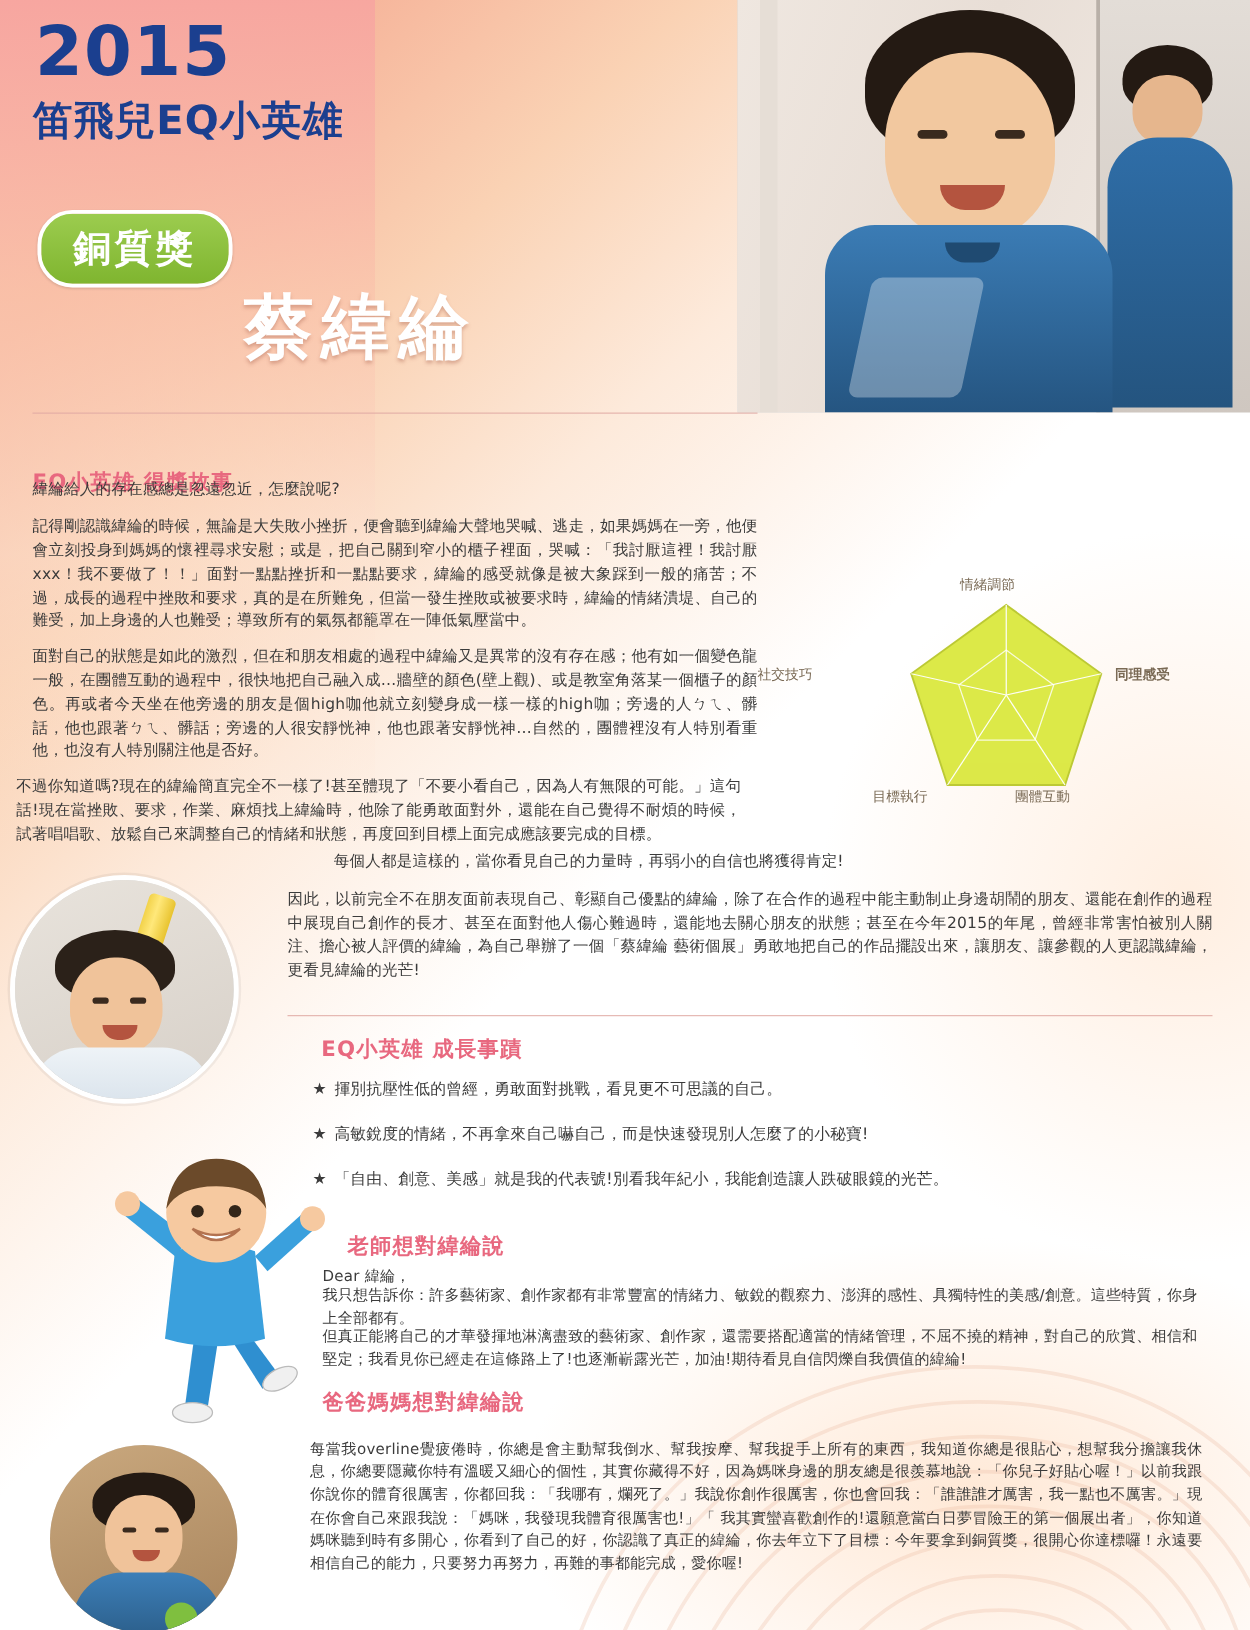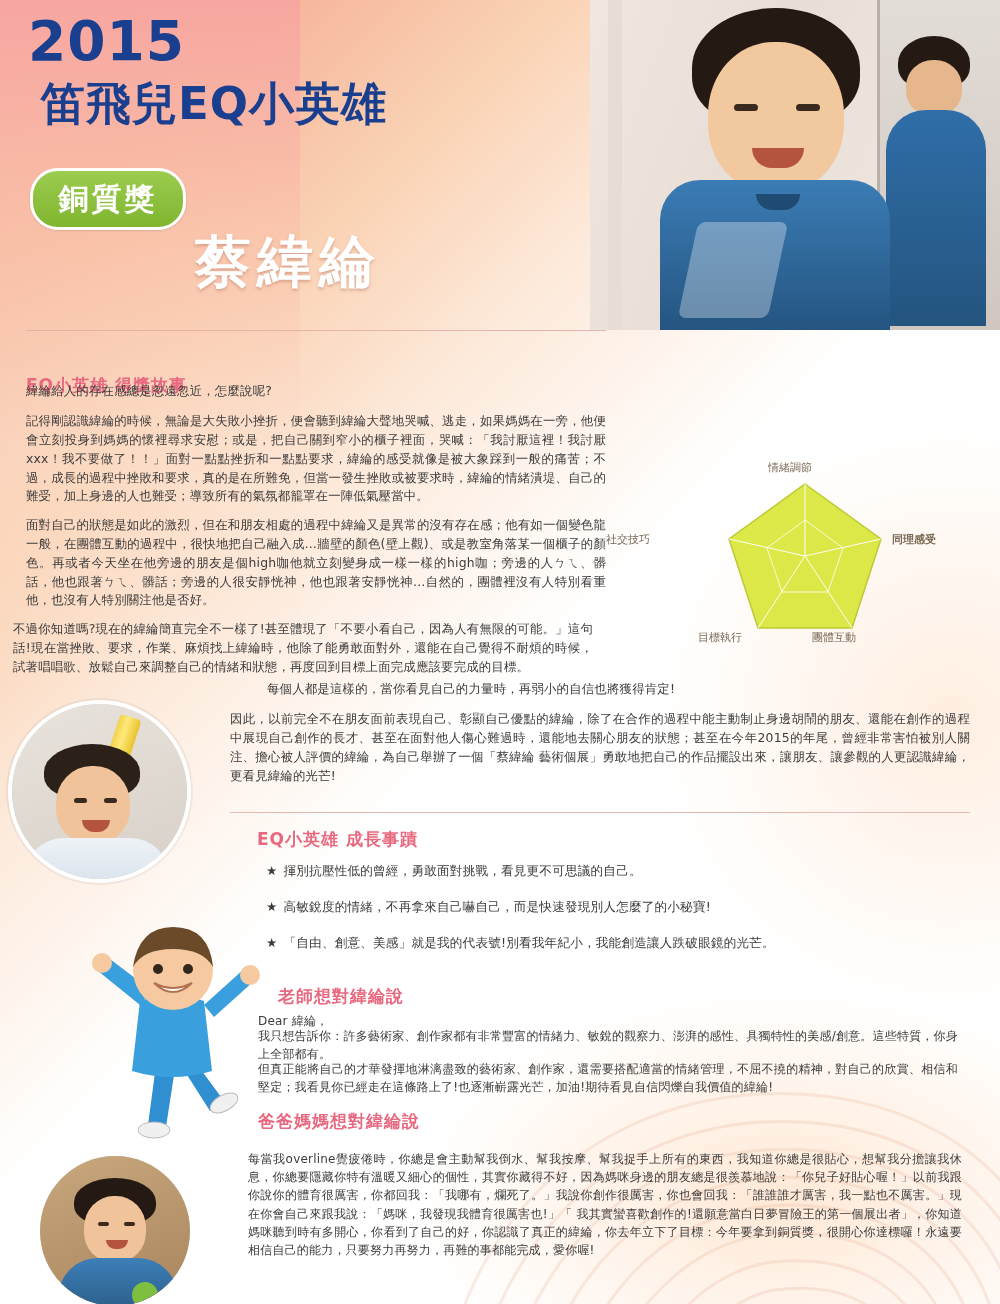--- a/index.html
+++ b/index.html
@@ -50,22 +50,22 @@
     left: 28px; top: 14px;
     font-size: 55px;
     font-weight: bold;
     color: #1b3f8f;
     letter-spacing: 1px;
     line-height: 1;
     font-family: "DejaVu Sans", sans-serif;
   }
   .hdr-title {
     position: absolute;
-    left: 40px; top: 80px;
-    font-size: 45px;
+    left: 26px; top: 80px;
+    font-size: 32px;
     font-weight: bold;
     color: #1b3f8f;
     line-height: 1.05;
     letter-spacing: 1px;
   }
   .hdr-title .en {
     color: #1b3f8f;
   }
   .medal {
     position: absolute;
@@ -179,21 +179,20 @@
   }
   .p.small { font-size: 12px; }
 
   .bullets { position: absolute; }
   .bullet {
     font-size: 12.6px;
     color: #3b3b3b;
     line-height: 1.5;
     margin-bottom: 17px;
     letter-spacing: .2px;
-    margin-left: 16px;
   }
   .bullet .star { color: #3b3b3b; margin-right: 6px; }
 
   
   #radar {
     position: absolute;
     left: 640px; top: 470px;
     width: 330px; height: 175px;
   }
   .radar-label {

